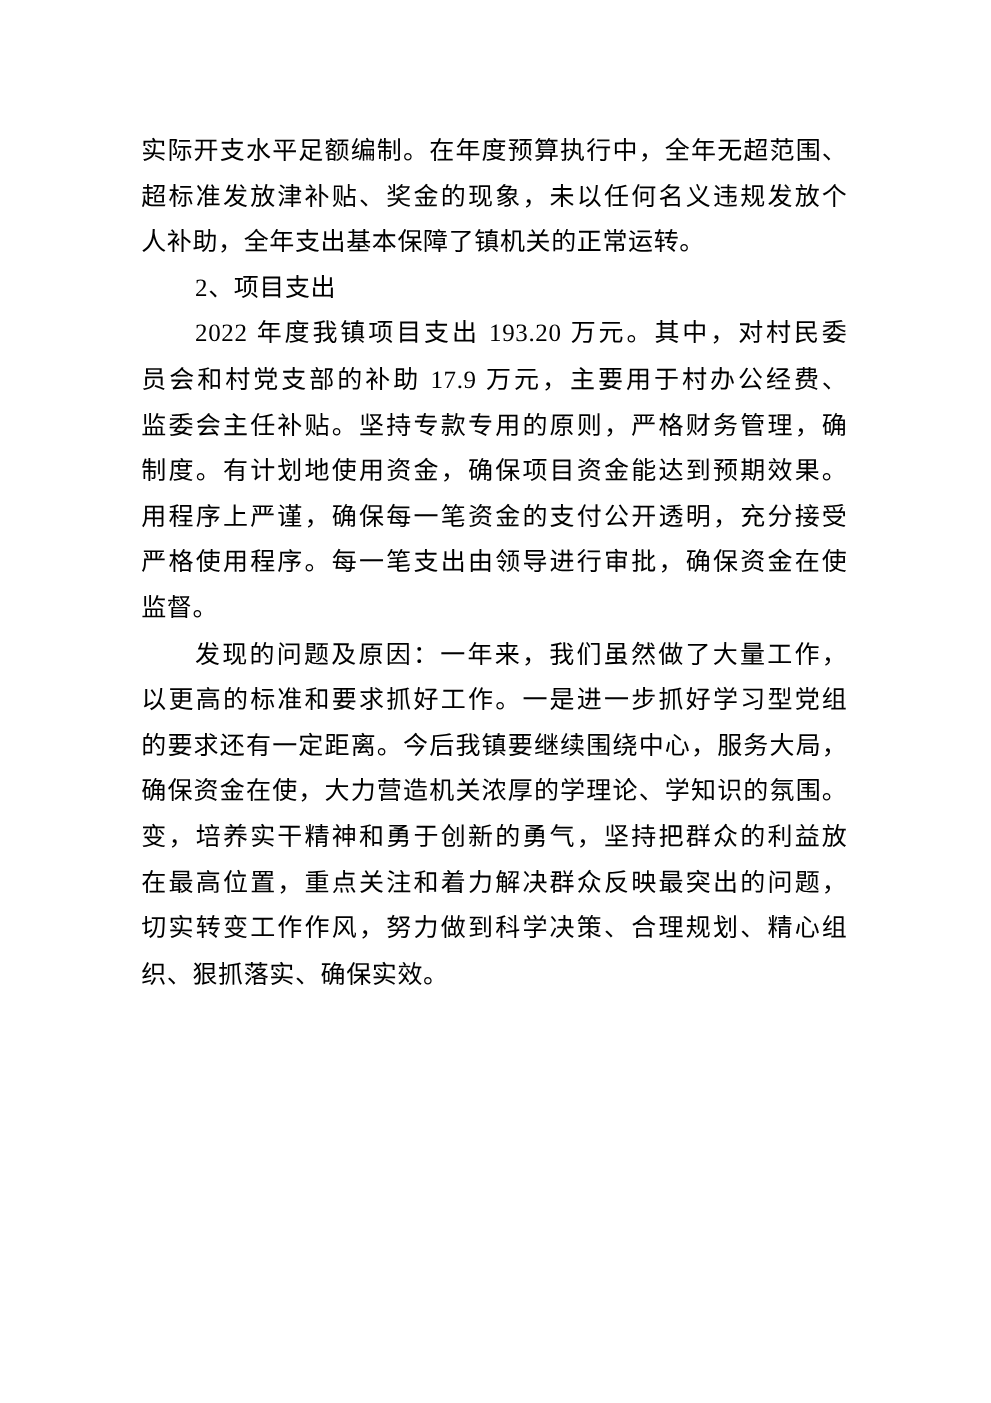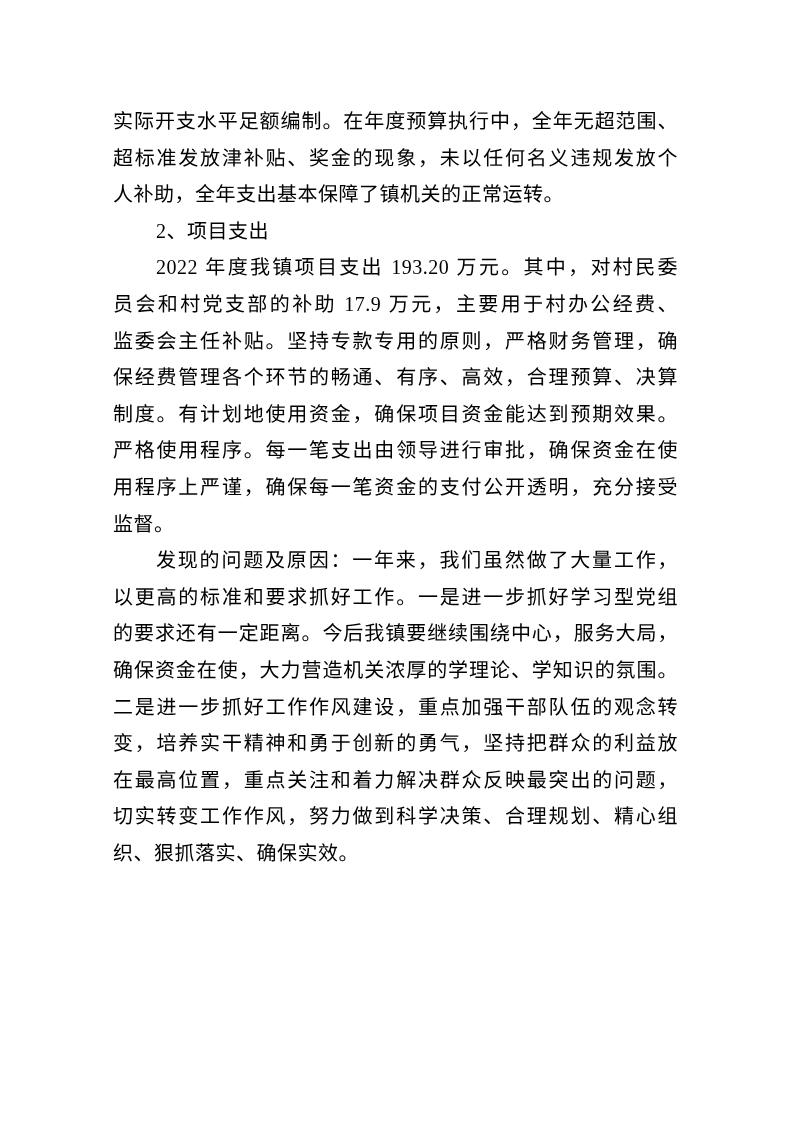--- a/index.html
+++ b/index.html
@@ -50,28 +50,26 @@
 
 <div class="page">
   <div class="text-block">
     <div class="line fill">实际开支水平足额编制。在年度预算执行中，全年无超范围、</div>
     <div class="line fill">超标准发放津补贴、奖金的现象，未以任何名义违规发放个</div>
     <div class="line end">人补助，全年支出基本保障了镇机关的正常运转。</div>
     <div class="line end indent">2、项目支出</div>
     <div class="line fill indent">2022 年度我镇项目支出 193.20 万元。其中，对村民委</div>
     <div class="line fill">员会和村党支部的补助 17.9 万元，主要用于村办公经费、</div>
     <div class="line fill">监委会主任补贴。坚持专款专用的原则，严格财务管理，确</div>
-    <div class="line fill">保经费管理各个环节的畅通、有序、高效，合理预算、决算</div>
     <div class="line fill">制度。有计划地使用资金，确保项目资金能达到预期效果。</div>
+    <div class="line fill">用程序上严谨，确保每一笔资金的支付公开透明，充分接受</div>
     <div class="line fill">严格使用程序。每一笔支出由领导进行审批，确保资金在使</div>
-    <div class="line fill">用程序上严谨，确保每一笔资金的支付公开透明，充分接受</div>
     <div class="line end">监督。</div>
     <div class="line fill indent">发现的问题及原因：一年来，我们虽然做了大量工作，</div>
     <div class="line fill">以更高的标准和要求抓好工作。一是进一步抓好学习型党组</div>
     <div class="line fill">的要求还有一定距离。今后我镇要继续围绕中心，服务大局，</div>
     <div class="line fill">确保资金在使，大力营造机关浓厚的学理论、学知识的氛围。</div>
-    <div class="line fill">二是进一步抓好工作作风建设，重点加强干部队伍的观念转</div>
     <div class="line fill">变，培养实干精神和勇于创新的勇气，坚持把群众的利益放</div>
     <div class="line fill">在最高位置，重点关注和着力解决群众反映最突出的问题，</div>
     <div class="line fill">切实转变工作作风，努力做到科学决策、合理规划、精心组</div>
     <div class="line end">织、狠抓落实、确保实效。</div>
   </div>
 </div>
 
 </body></html>

